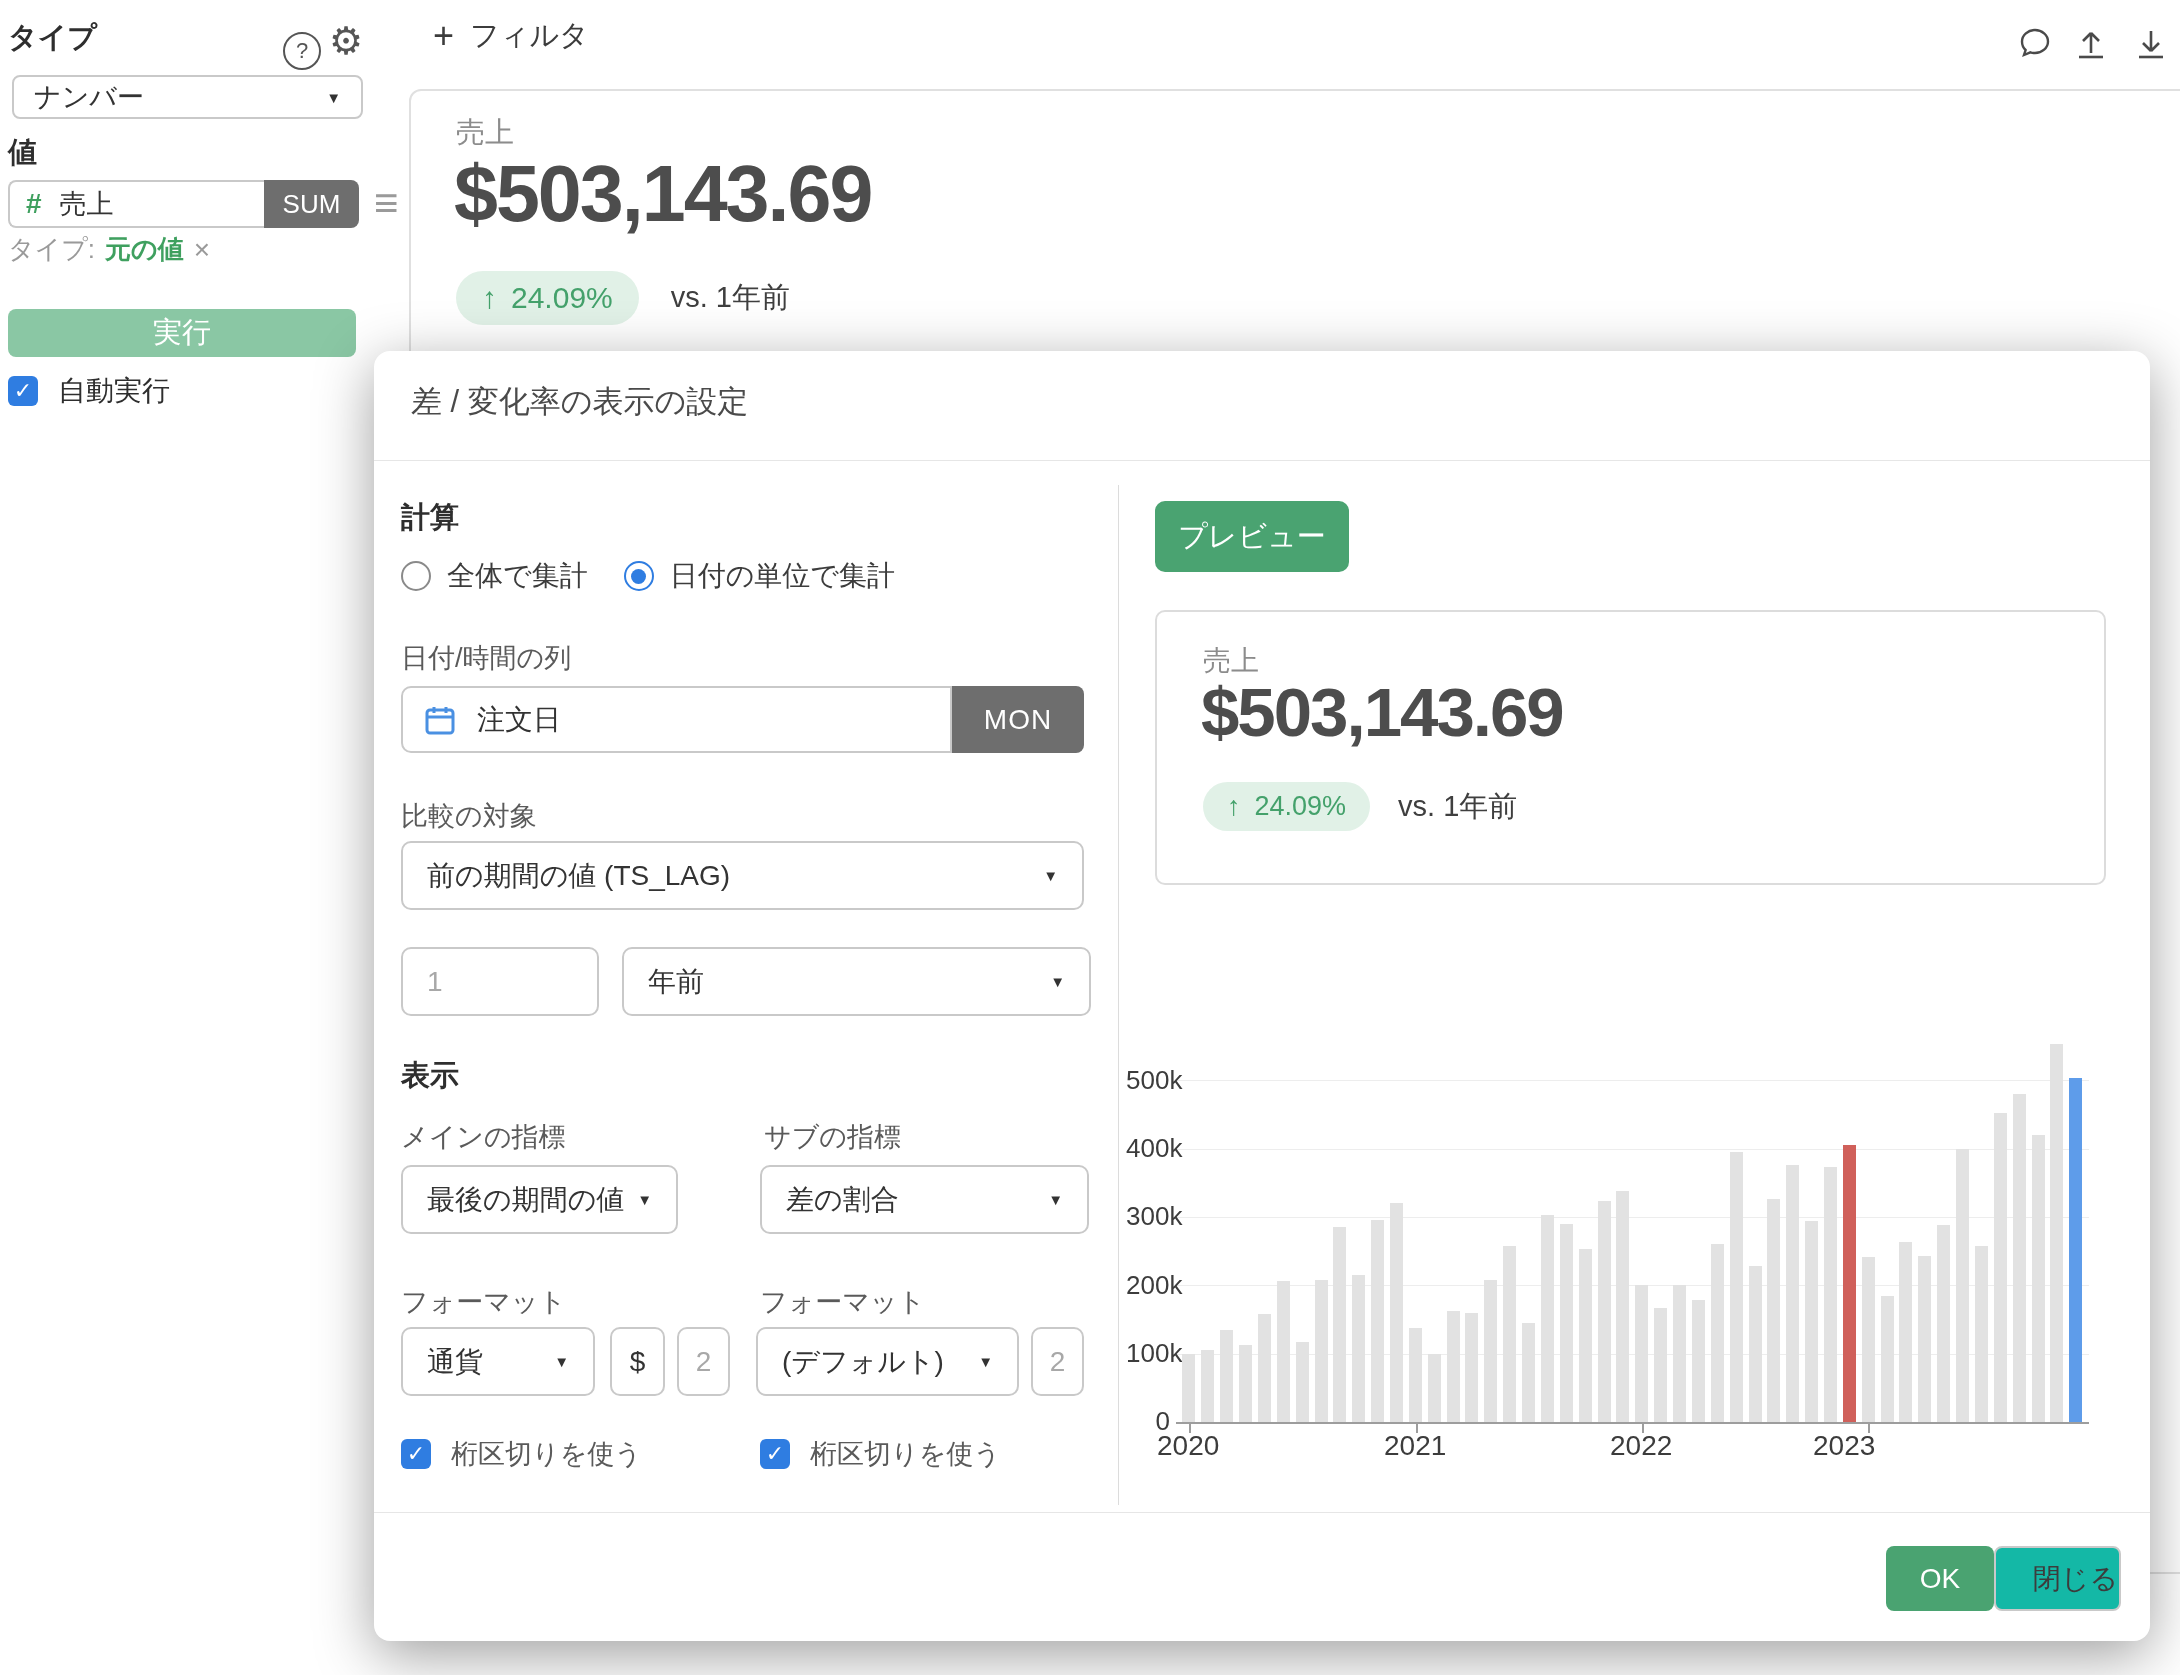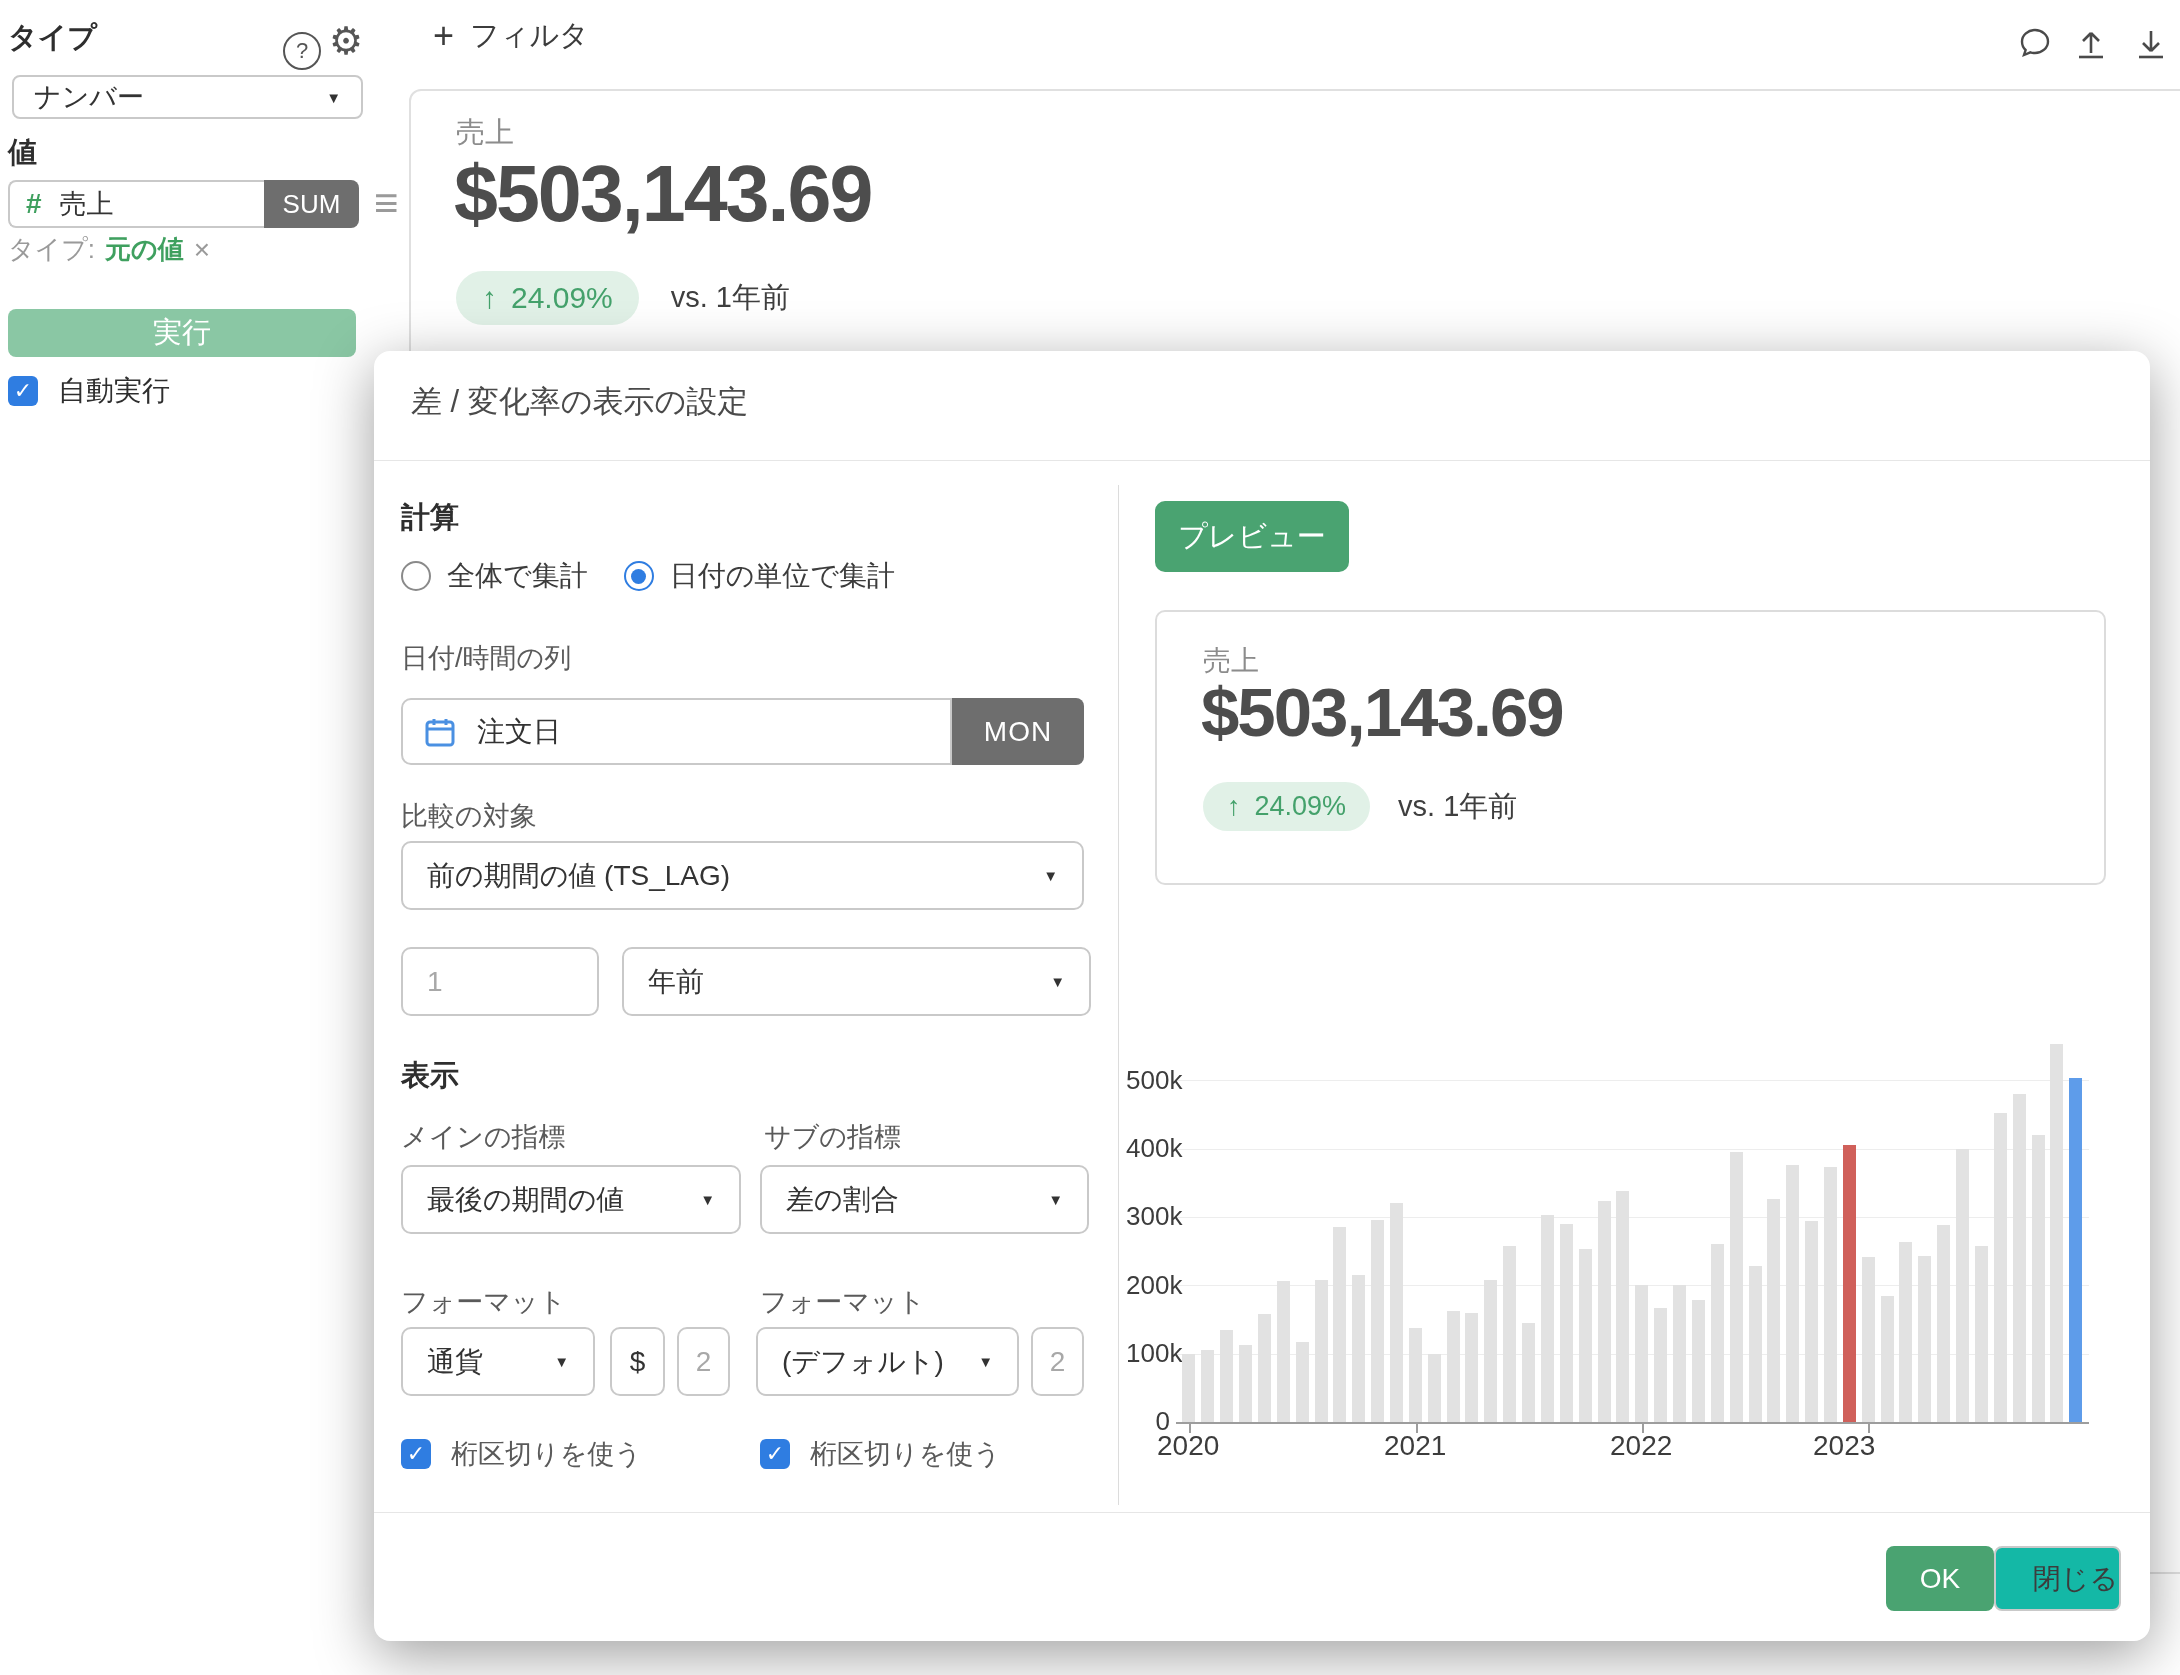--- a/index.html
+++ b/index.html
@@ -65,21 +65,21 @@
   .section-heading{font-size:29px;font-weight:bold;color:#2e2e2e;}
   .form-label{font-size:27px;color:#5a5a5a;}
   .radio-row{left:27px;top:206px;display:flex;align-items:center;gap:36px;}
   .radio{width:30px;height:30px;border-radius:50%;box-sizing:border-box;}
   .radio-off{border:2.5px solid #8a8a8a;background:#fff;}
   .radio-on{border:2.5px solid #2f7de1;background:#fff;display:flex;align-items:center;justify-content:center;}
   .radio-dot{width:15px;height:15px;border-radius:50%;background:#2f7de1;}
   .radio-item{display:flex;align-items:center;gap:16px;font-size:28px;color:#3c3c3c;}
   .input-70{box-sizing:border-box;height:69px;background:#fff;border:2px solid #c9c9c9;border-radius:10px;
     display:flex;align-items:center;font-size:28px;color:#333;padding:0 24px;}
-  .datecol-row{left:27px;top:335px;width:683px;height:67px;display:flex;margin-top:12px;}
+  .datecol-row{left:27px;top:335px;width:683px;height:67px;display:flex;}
   .datecol-input{flex:1;box-sizing:border-box;border:2px solid #c9c9c9;border-radius:10px 0 0 10px;
     display:flex;align-items:center;gap:22px;padding:0 22px;font-size:28px;color:#333;background:#fff;}
   .mon-btn{width:132px;background:#6e6e6e;border-radius:0 8px 8px 0;color:#fff;font-size:28px;
     display:flex;align-items:center;justify-content:center;letter-spacing:1px;}
   .gray-val{color:#a8a8a8;}
 
   
   .preview-btn{left:781px;top:150px;width:194px;height:71px;background:#4aa371;border-radius:10px;
     color:#fff;font-size:29px;display:flex;align-items:center;justify-content:center;}
   .preview-card{left:781px;top:259px;width:951px;height:275px;border:2px solid #dcdcdc;border-radius:10px;
@@ -223,21 +223,21 @@
   </div>
   <div class="abs input-70" style="left:248px;top:596px;width:469px;">
     <span>年前</span>
     <span class="caret">▼</span>
   </div>
 
   <div class="abs section-heading" style="left:27px;top:705px;">表示</div>
 
   <div class="abs form-label" style="left:27px;top:768px;">メインの指標</div>
   <div class="abs form-label" style="left:390px;top:768px;">サブの指標</div>
-  <div class="abs input-70" style="left:27px;top:814px;width:340px;">
+  <div class="abs input-70" style="left:27px;top:814px;width:277px;">
     <span>最後の期間の値</span>
     <span class="caret">▼</span>
   </div>
   <div class="abs input-70" style="left:386px;top:814px;width:329px;">
     <span>差の割合</span>
     <span class="caret">▼</span>
   </div>
 
   <div class="abs form-label" style="left:27px;top:933px;">フォーマット</div>
   <div class="abs form-label" style="left:386px;top:933px;">フォーマット</div>

